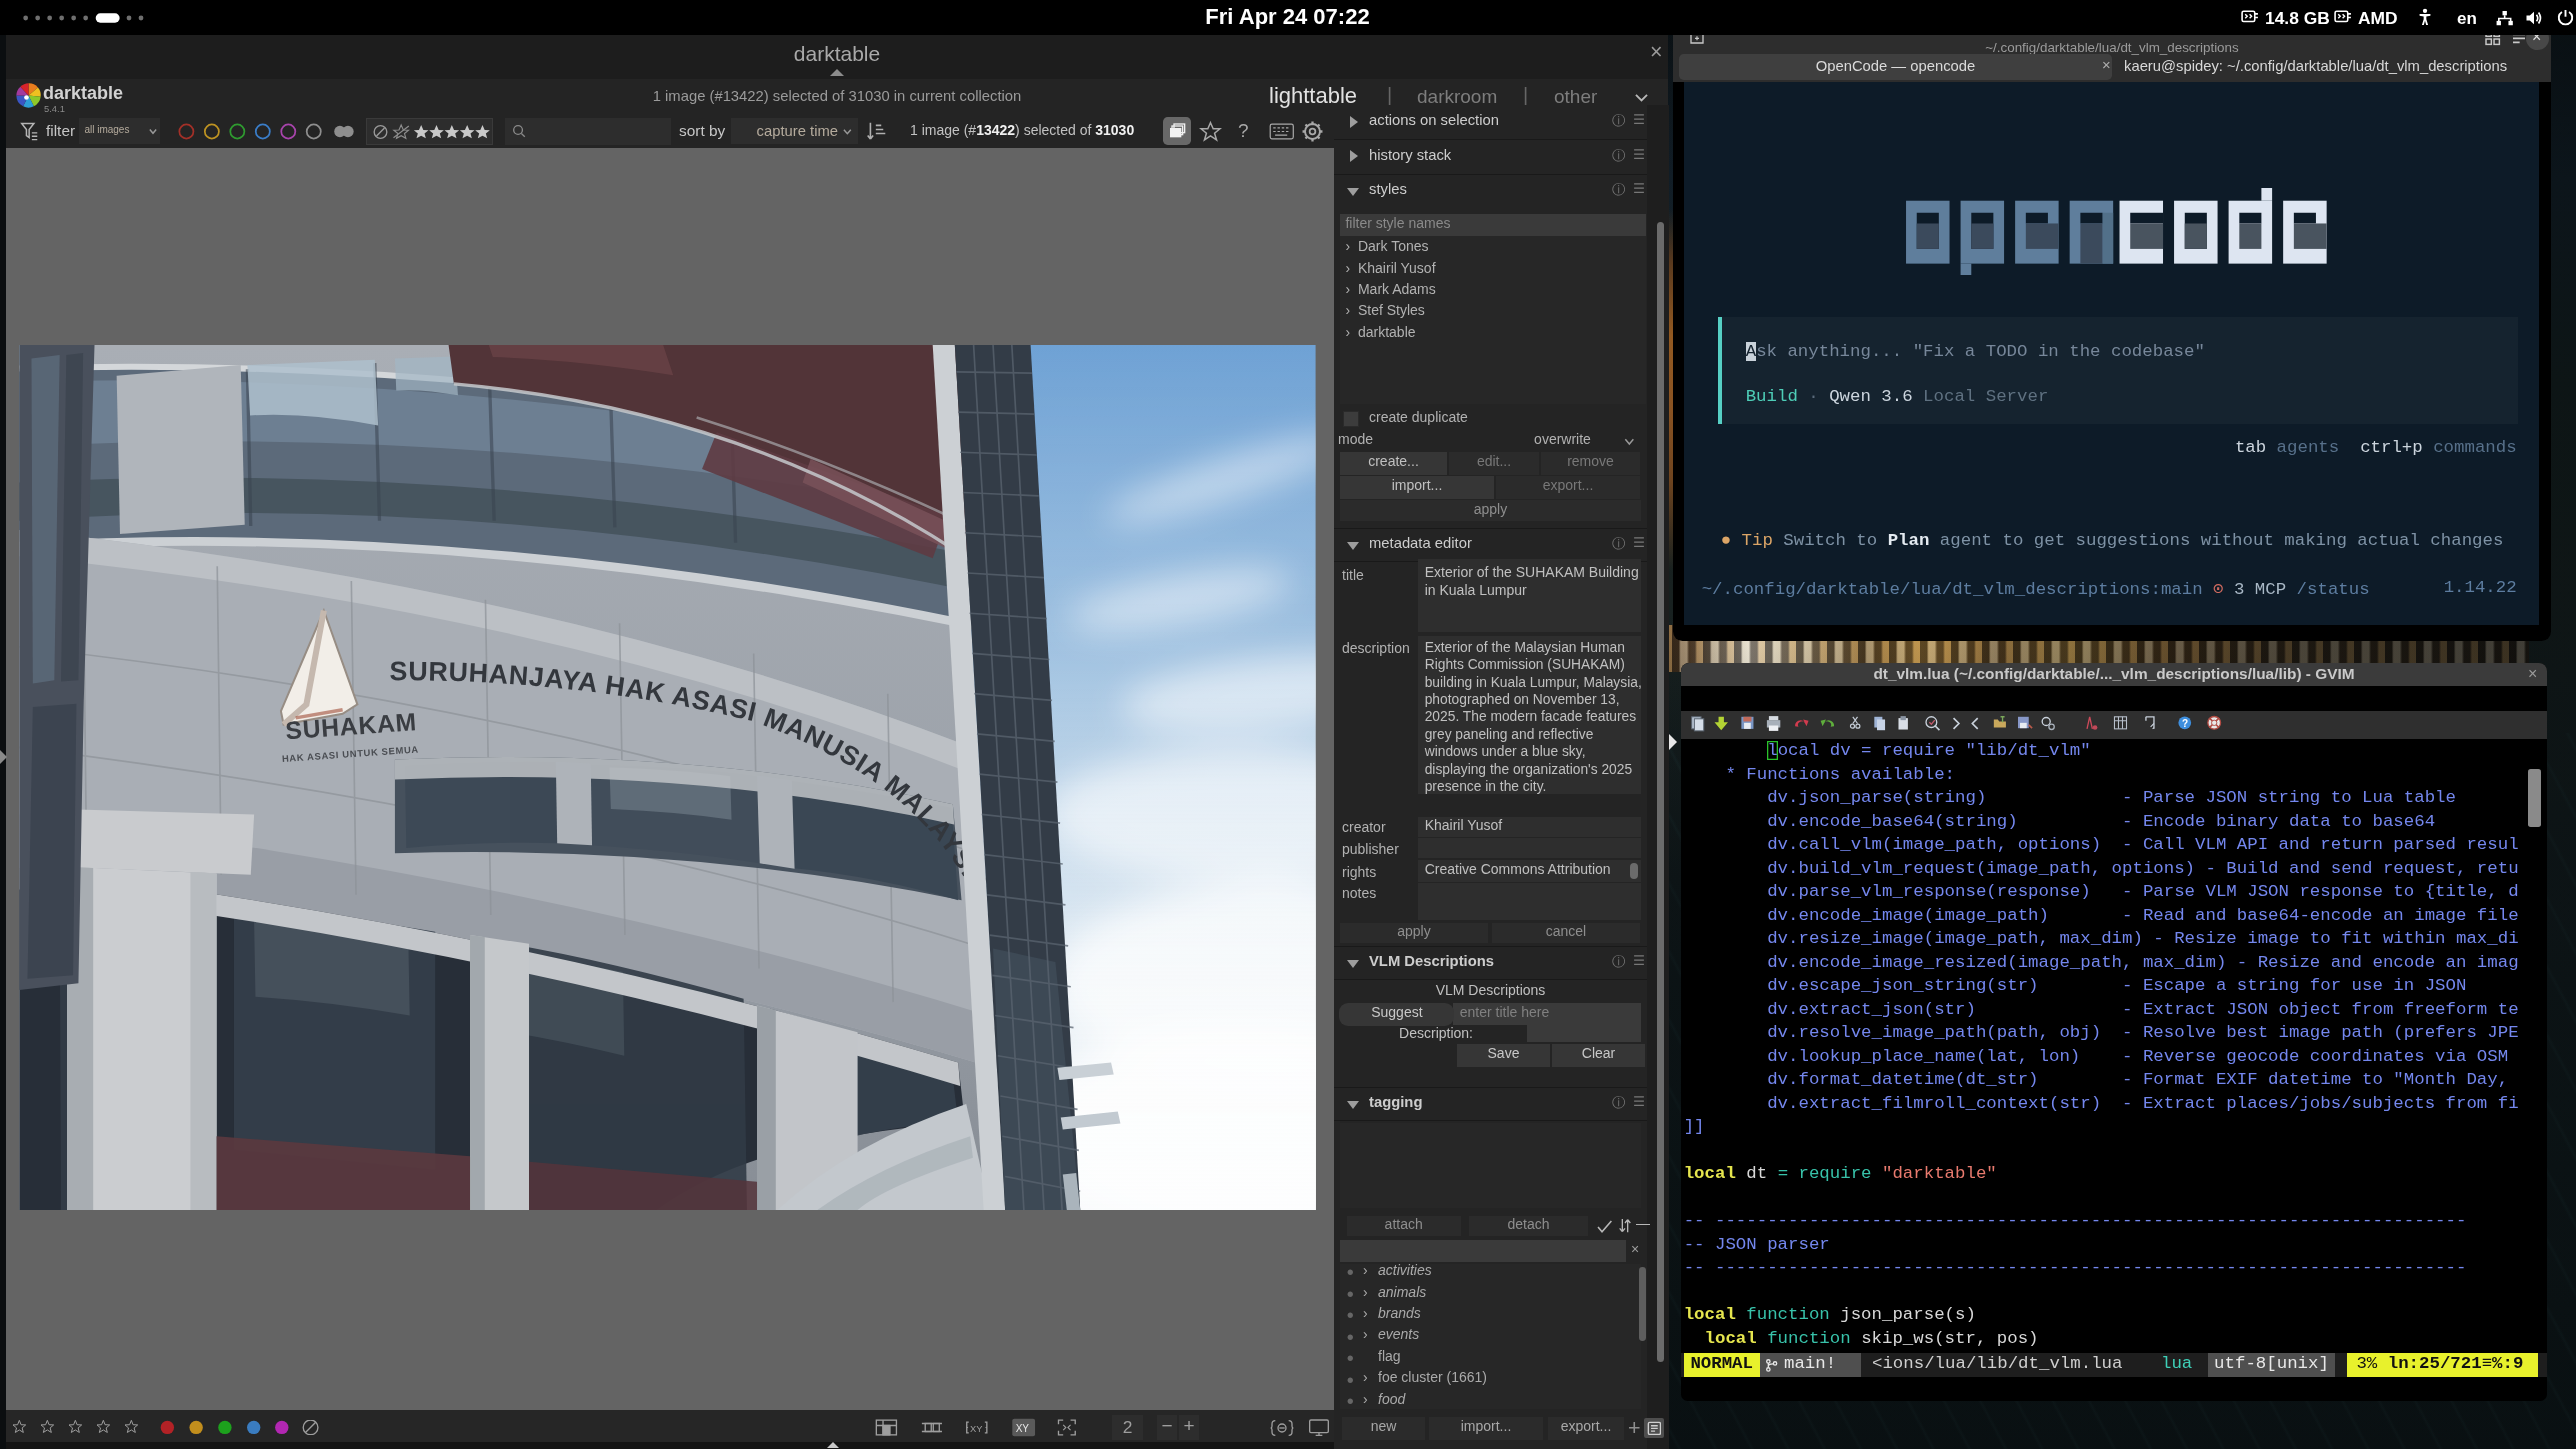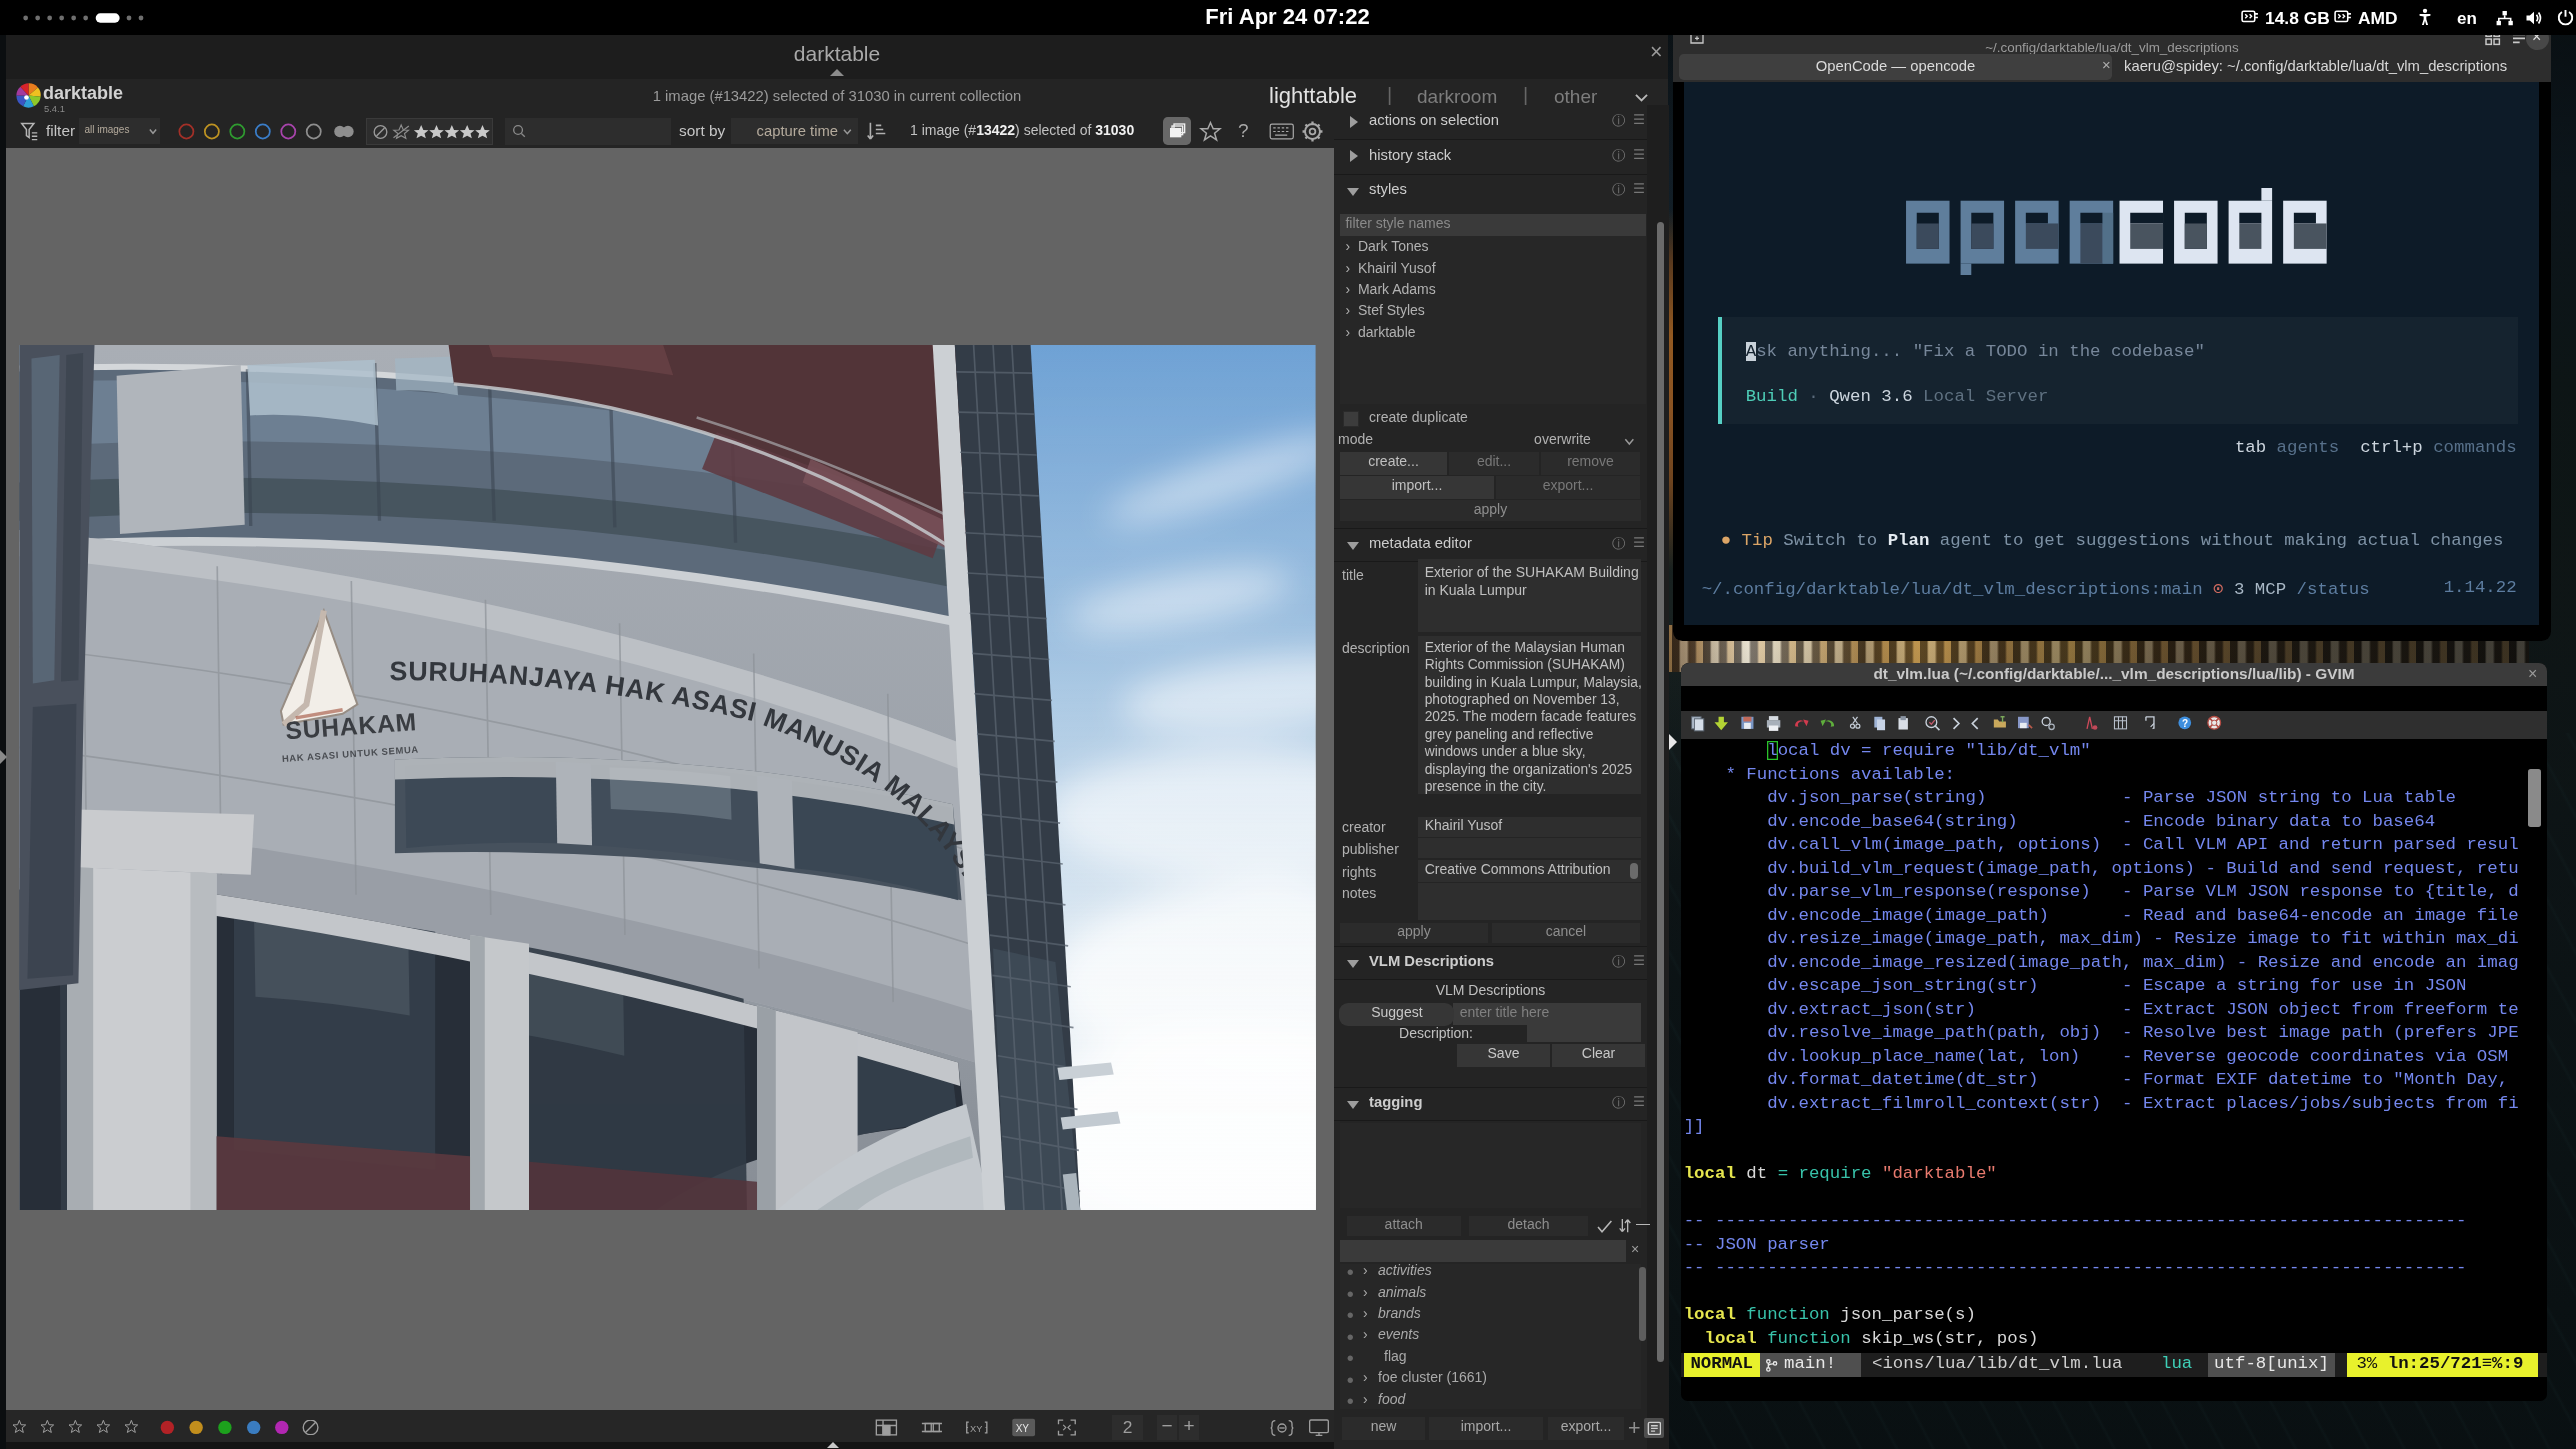--- a/index.html
+++ b/index.html
@@ -500,21 +500,21 @@
       <div class="abs" style="left:6.7px;top:19px;color:#666;font-size:20px;">•</div>
         <div class="abs" style="left:23px;top:19.5px;">›</div>
         <div class="abs" style="left:38px;top:19.5px;font-style:italic;">animals</div>
       <div class="abs" style="left:6.7px;top:40px;color:#666;font-size:20px;">•</div>
         <div class="abs" style="left:23px;top:41px;">›</div>
         <div class="abs" style="left:38px;top:41px;font-style:italic;">brands</div>
       <div class="abs" style="left:6.7px;top:62px;color:#666;font-size:20px;">•</div>
         <div class="abs" style="left:23px;top:62px;">›</div>
         <div class="abs" style="left:38px;top:62px;font-style:italic;">events</div>
       <div class="abs" style="left:6.7px;top:83px;color:#666;font-size:20px;">•</div>
-        <div class="abs" style="left:44px;top:84px;">flag</div>
+        <div class="abs" style="left:38px;top:84px;">flag</div>
       <div class="abs" style="left:6.7px;top:105px;color:#666;font-size:20px;">•</div>
         <div class="abs" style="left:23px;top:105px;">›</div>
         <div class="abs" style="left:38px;top:105px;">foe cluster (1661)</div>
       <div class="abs" style="left:6.7px;top:126px;color:#666;font-size:20px;">•</div>
         <div class="abs" style="left:23px;top:127px;">›</div>
         <div class="abs" style="left:38px;top:127px;font-style:italic;">food</div>
     </div>
     <div class="abs" style="left:8px;top:1312px;width:83px;height:23px;background:#2b2b2b;text-align:center;color:#a8a8a8;padding-top:1.3px;">new</div>
     <div class="abs" style="left:95px;top:1312px;width:114px;height:23px;background:#2b2b2b;text-align:center;color:#a8a8a8;padding-top:1.3px;">import...</div>
     <div class="abs" style="left:214px;top:1312px;width:76px;height:23px;background:#2b2b2b;text-align:center;color:#a8a8a8;padding-top:1.3px;">export...</div>

